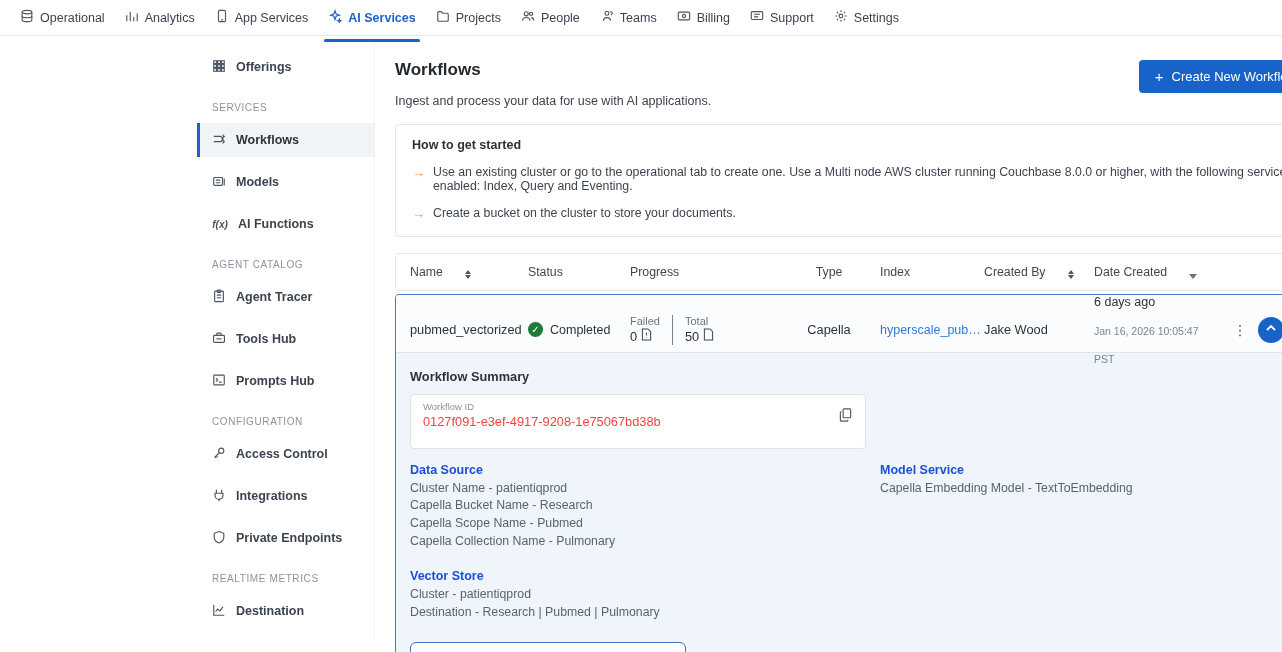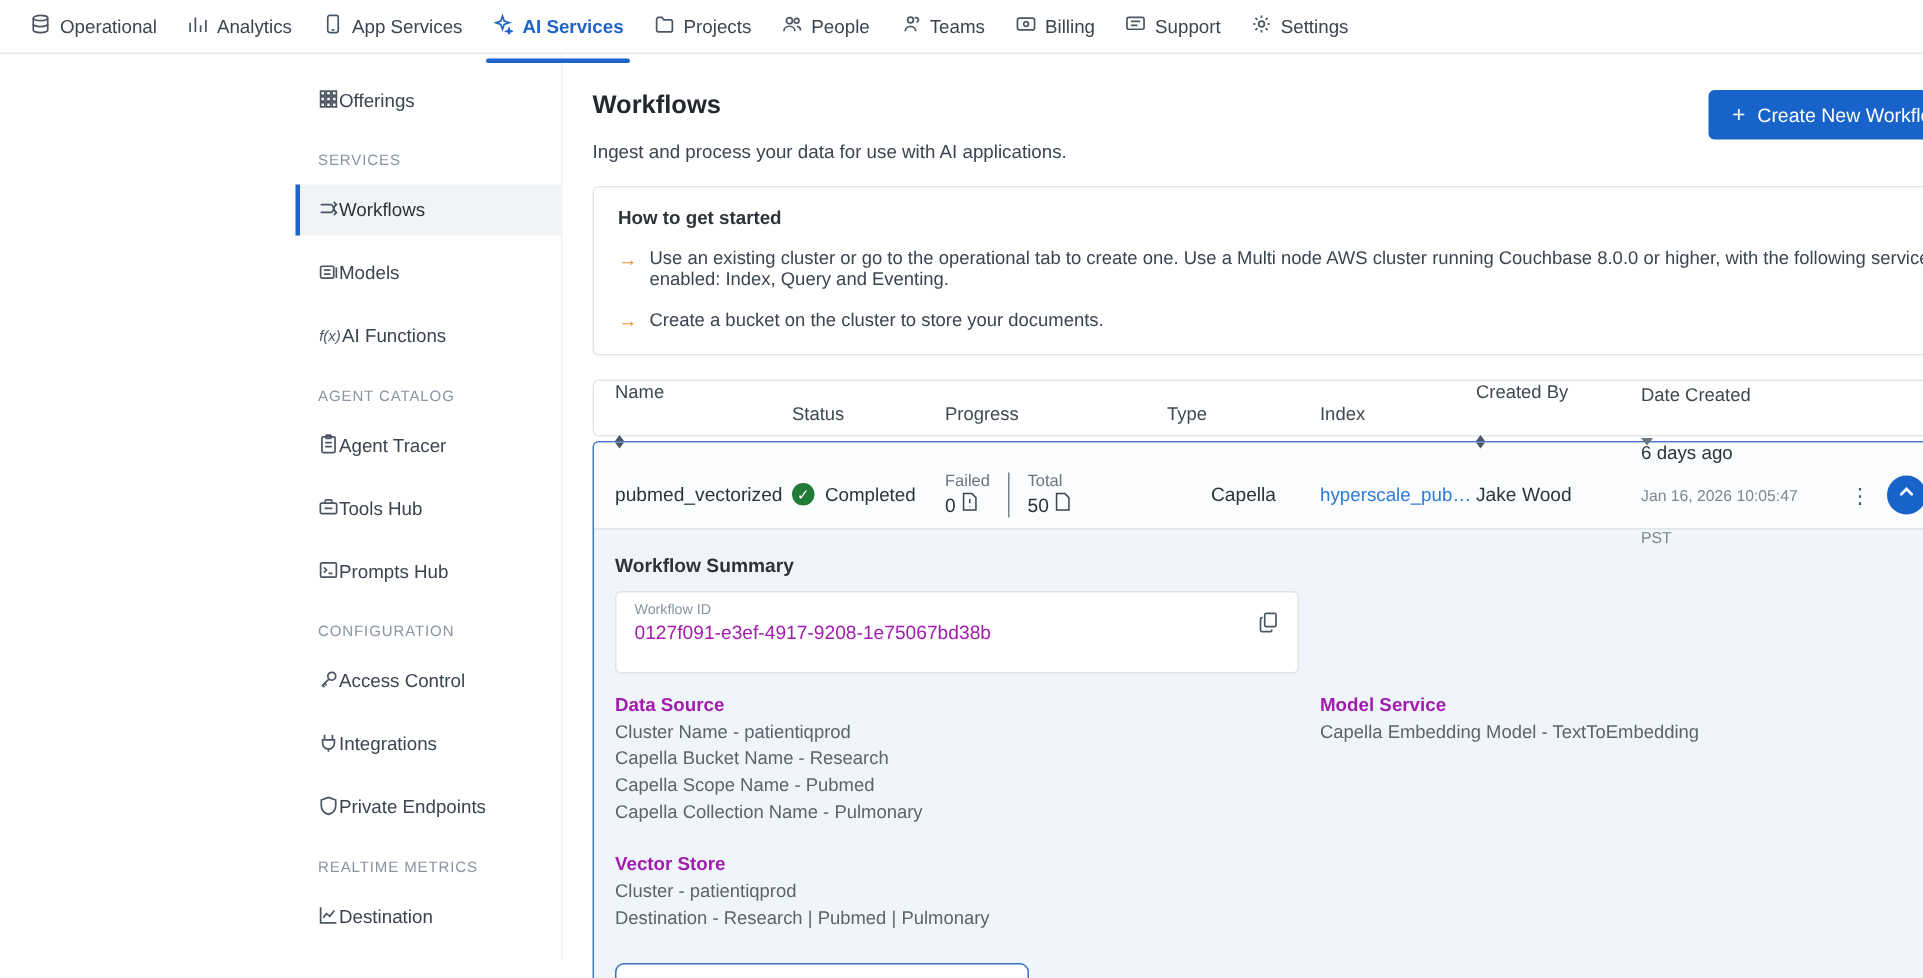--- a/index.html
+++ b/index.html
@@ -14,22 +14,22 @@
   .topnav-item svg { stroke:#4b5563; }
   .topnav-item.active { color:#1f62c9; font-weight:bold; }
   .topnav-item.active svg { stroke:#1f62c9; }
   .topnav-item.active::after { content:""; position:absolute; left:6px; right:6px; bottom:-1px;
     height:3px; background:#1f62c9; border-radius:2px; }
 
   
   .layout { display:flex; align-items:flex-start; }
   .sidebar { width:178px; margin-left:197px; padding-top:14px; flex:none;
     border-right:1px solid #f0f2f4; min-height:604px; }
-  .side-item { display:flex; align-items:center; height:34px; padding:0 12px;
-    font-size:12.5px; color:#3c4450; cursor:pointer; margin-bottom:8px; border-left:3px solid transparent; }
+  .side-item { display:flex; align-items:center; gap:10px; height:34px; padding:0 12px;
+    font-size:12.5px; color:#3c4450; cursor:pointer; margin-bottom:8px; border-left:3px solid transparent;font-weight:bold; }
   .side-item svg { stroke:#4b5563; flex:none; }
   .side-item.active { background:#f1f4f7; border-left:3px solid #1f62c9; color:#2d3338; }
   .side-section { font-size:10px; letter-spacing:.6px; color:#8a94a0; margin:18px 0 10px 15px; }
   .fx { font-size:10px; font-style:italic; color:#4b5563; width:16px; text-align:center; flex:none; }
 
   .main { flex:1; padding:24px 18px 0 20px; }
 
   
   .page-head { display:flex; justify-content:space-between; align-items:flex-start; }
   .page-title { font-size:17px; font-weight:bold; color:#23282e; }
@@ -42,21 +42,21 @@
   
   .gs-card { border:1px solid #e2e5e9; border-radius:4px; margin-top:16px; padding:13px 16px 14px; position:relative; }
   .gs-title { font-size:12.5px; font-weight:bold; color:#2d3338; }
   .gs-bullet { display:flex; align-items:flex-start; gap:8px; margin-top:13px; font-size:12.3px; color:#3c4450; }
   .gs-arrow { color:#f0912d; font-size:13px; line-height:1.2; flex:none; }
 
   
   .grid-cols { display:grid; grid-template-columns:118px 102px 148px 102px 104px 110px 128px 36px 40px; align-items:center; }
   .tbl-head { border:1px solid #e2e5e9; border-radius:4px; margin-top:16px; height:38px;
     padding:0 14px; font-size:12.3px; color:#3f4851; background:#fff; }
-  .th { display:flex; align-items:flex-start; gap:22px; cursor:pointer;flex-direction:column; }
+  .th { display:flex; align-items:flex-end; gap:22px; cursor:pointer; }
   .sort-ud { display:inline-flex; flex-direction:column; gap:1px; }
   .sort-ud i { width:0; height:0; border-left:3.5px solid transparent; border-right:3.5px solid transparent; display:block; }
   .sort-ud i.up { border-bottom:4px solid #4b5563; }
   .sort-ud i.down { border-top:4px solid #4b5563; }
   .sort-down { width:0; height:0; border-left:4px solid transparent; border-right:4px solid transparent;
     border-top:5px solid #6b7480; display:inline-block; }
 
   .expanded-card { border:1px solid #4678c8; border-radius:4px; margin-top:3px; background:#eff5fa; overflow:hidden; }
   .row { padding:0 14px; height:57px; background:#fafcfe; font-size:12.8px; color:#2d3338; }
   .cell-status { display:flex; align-items:center; gap:7px; font-size:12.5px; }
@@ -73,25 +73,25 @@
   .kebab { color:#4b5563; font-size:14px; letter-spacing:0; cursor:pointer; text-align:center; }
   .chev-circle { width:26px; height:26px; border-radius:50%; background:#1763c9; display:flex;
     align-items:center; justify-content:center; cursor:pointer; }
 
   
   .panel { border-top:1px solid #dfe5ec; padding:16px 14px 20px; }
   .panel-title { font-size:12.8px; font-weight:bold; color:#2d3338; }
   .wid-box { margin-top:10px; width:456px; background:#fff; border:1px solid #dfe3e8; border-radius:4px;
     padding:6px 12px 19px; display:flex; justify-content:space-between; align-items:center; }
   .wid-label { font-size:9.5px; color:#8a94a0; }
-  .wid-value { font-size:12.8px; color:#a21caf; margin-top:2px; }
+  .wid-value { font-size:12.8px; color:#ef4444; margin-top:2px; }
   .copy-btn { cursor:pointer; display:flex; align-items:center; }
   .info-cols { display:flex; margin-top:14px; }
   .col-left { width:470px; flex:none; }
-  .blk-title { font-size:12.5px; font-weight:bold; color:#a21caf; margin-bottom:3px; }
+  .blk-title { font-size:12.5px; font-weight:bold; color:#1d4ed8; margin-bottom:3px; }
   .blk-line { font-size:12.3px; color:#5a646e; line-height:1.45; }
   .vstore { margin-top:18px; }
 
   .cost-card { margin-top:20px; width:276px; background:#fff; border:1px solid #3b6fc8; border-radius:6px; padding:10px 12px 12px; }
 </style>
 </head>
 <body>
 
 <div class="topnav">
   <div class="topnav-item">

